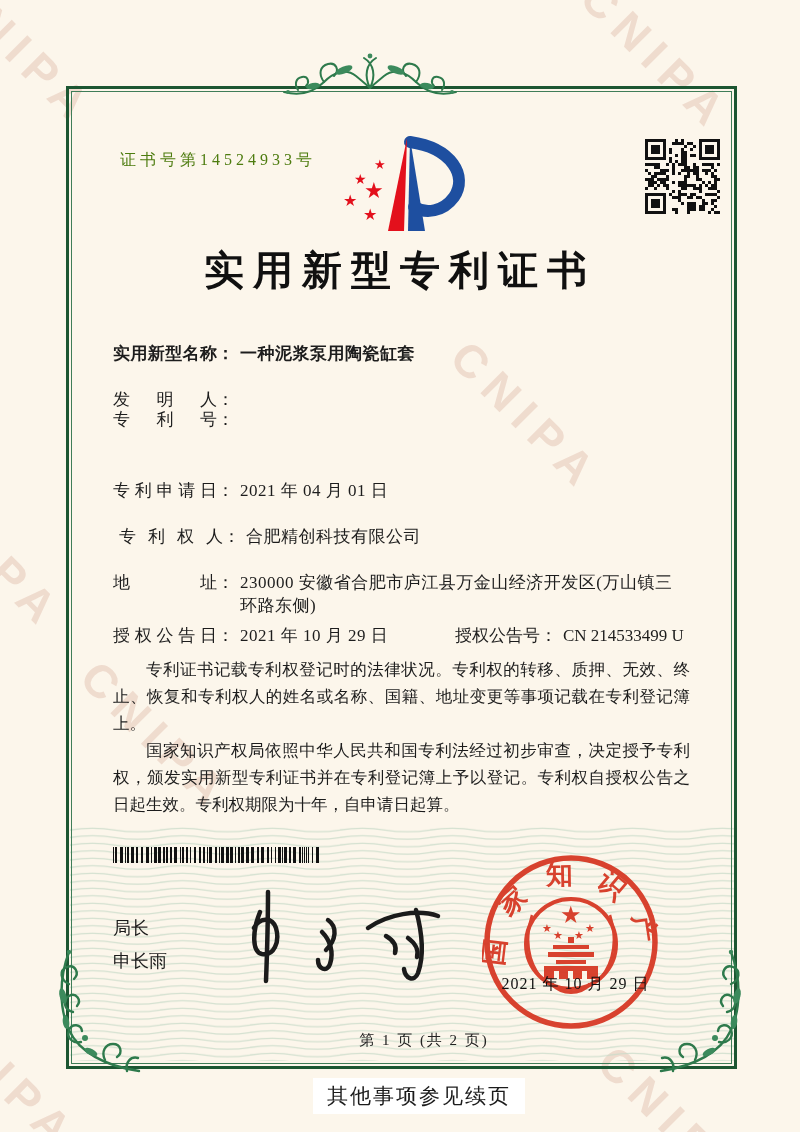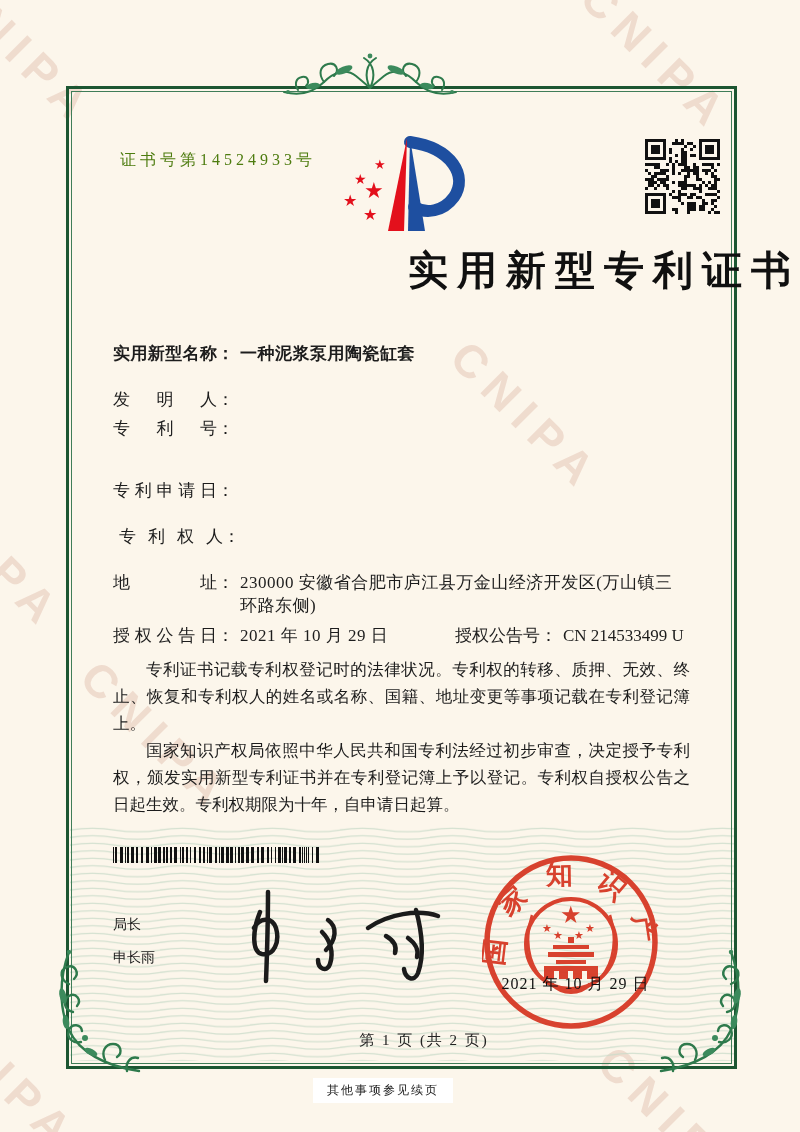--- a/index.html
+++ b/index.html
@@ -11,46 +11,46 @@
       font-size:46px; letter-spacing:10px; color:rgba(221,184,168,0.42);
       transform:rotate(45deg); transform-origin:left top; white-space:nowrap; pointer-events:none;}
 
   
   .frame{position:absolute; left:66px; top:86px; width:665px; height:977px;
          border:3px solid #1c5632; z-index:3;}
   .frame-inner{position:absolute; inset:2px; border:1px solid #3f7d58;}
 
   
   .cert-no{position:absolute; left:96px; top:150px; font-size:16px; letter-spacing:4px; color:#4d7c0f; z-index:5;margin-left:24px;}
-  .title{position:absolute; left:0; top:243px; width:800px; text-align:right;
+  .title{position:absolute; left:0; top:243px; width:800px; text-align:center;
          font-size:40px; font-weight:bold; letter-spacing:9px; color:#101010; z-index:5;}
 
   
   .frow{position:absolute; left:113px; width:600px; display:flex; align-items:flex-start;
         font-size:17px; color:#1d1d1d; z-index:5; line-height:23px;}
   .flabel{display:inline-block; width:104px; text-align:justify; text-align-last:justify; flex:0 0 104px;}
   .fcolon{flex:0 0 auto; margin-right:6px;}
   .fvalue{flex:1 1 auto; letter-spacing:0.5px;}
   .grant2{position:absolute; left:342px; top:0; display:flex;}
 
   
   .paras{position:absolute; left:113px; top:656px; width:577px; font-size:16.5px;
          line-height:27px; color:#1c1c1c; text-align:justify; z-index:5;}
   .paras p{margin:0; text-indent:2em;}
 
   
-  .signer{position:absolute; left:113px; z-index:6; font-size:14px; color:#1b1b1b;
+  .signer{position:absolute; left:113px; z-index:6; font-size:18px; color:#1b1b1b;
           font-family:"Liberation Sans", sans-serif;}
   .sig-svg{position:absolute; left:222px; top:880px; z-index:6;}
 
   
   .page-ind{position:absolute; left:0; top:1031px; width:800px; text-align:center;
             font-size:15px; color:#222; z-index:5; letter-spacing:2px;margin-left:24px;}
   .cont-note{position:absolute; left:313px; top:1078px; background:#ffffff; padding:4px 14px;
-             font-size:12px; color:#1b1b1b; letter-spacing:2px; z-index:5;}
+             font-size:21px; color:#1b1b1b; letter-spacing:2px; z-index:5;}
 
   .seal-date{position:absolute; left:498px; top:974px; width:155px; text-align:center;
              font-size:16px; color:#111; z-index:8; letter-spacing:1px;}
 
   svg{display:block;}
   .abs{position:absolute;}
 </style>
 </head>
 <body>
 
@@ -447,31 +447,33 @@
 
   <div class="frow" style="top:342px;font-weight:bold;">
     <span class="flabel">实用新型名称</span>
       <span class="fcolon">：</span>
     <span class="fvalue">一种泥浆泵用陶瓷缸套</span>
   </div>
   <div class="frow" style="top:388px;">
     <span class="flabel">发明人</span>
       <span class="fcolon">：</span>
   </div>
-  <div class="frow" style="top:417px;">
+  <div class="frow" style="top:408px;">
     <span class="flabel">专利号</span>
       <span class="fcolon">：</span>
   </div>
   <div class="frow" style="top:479px;align-items:flex-end;">
     <span class="flabel">专利申请日</span>
       <span class="fcolon">：</span>
+    <span class="fvalue">2021 年 04 月 01 日</span>
   </div>
   <div class="frow" style="top:525px;margin-left:6px;">
     <span class="flabel">专利权人</span>
       <span class="fcolon">：</span>
+    <span class="fvalue">合肥精创科技有限公司</span>
   </div>
   <div class="frow" style="top:571px; width:580px;">
     <span class="flabel">地址</span>
       <span class="fcolon">：</span>
     <span class="fvalue" style="max-width:440px;">230000  安徽省合肥市庐江县万金山经济开发区(万山镇三环路东侧)</span>
   </div>
   <div class="frow" style="top:624px;">
     <span class="flabel">授权公告日</span>
       <span class="fcolon">：</span>
     <span class="fvalue" style="flex:0 0 auto;">2021 年 10 月 29 日</span>

